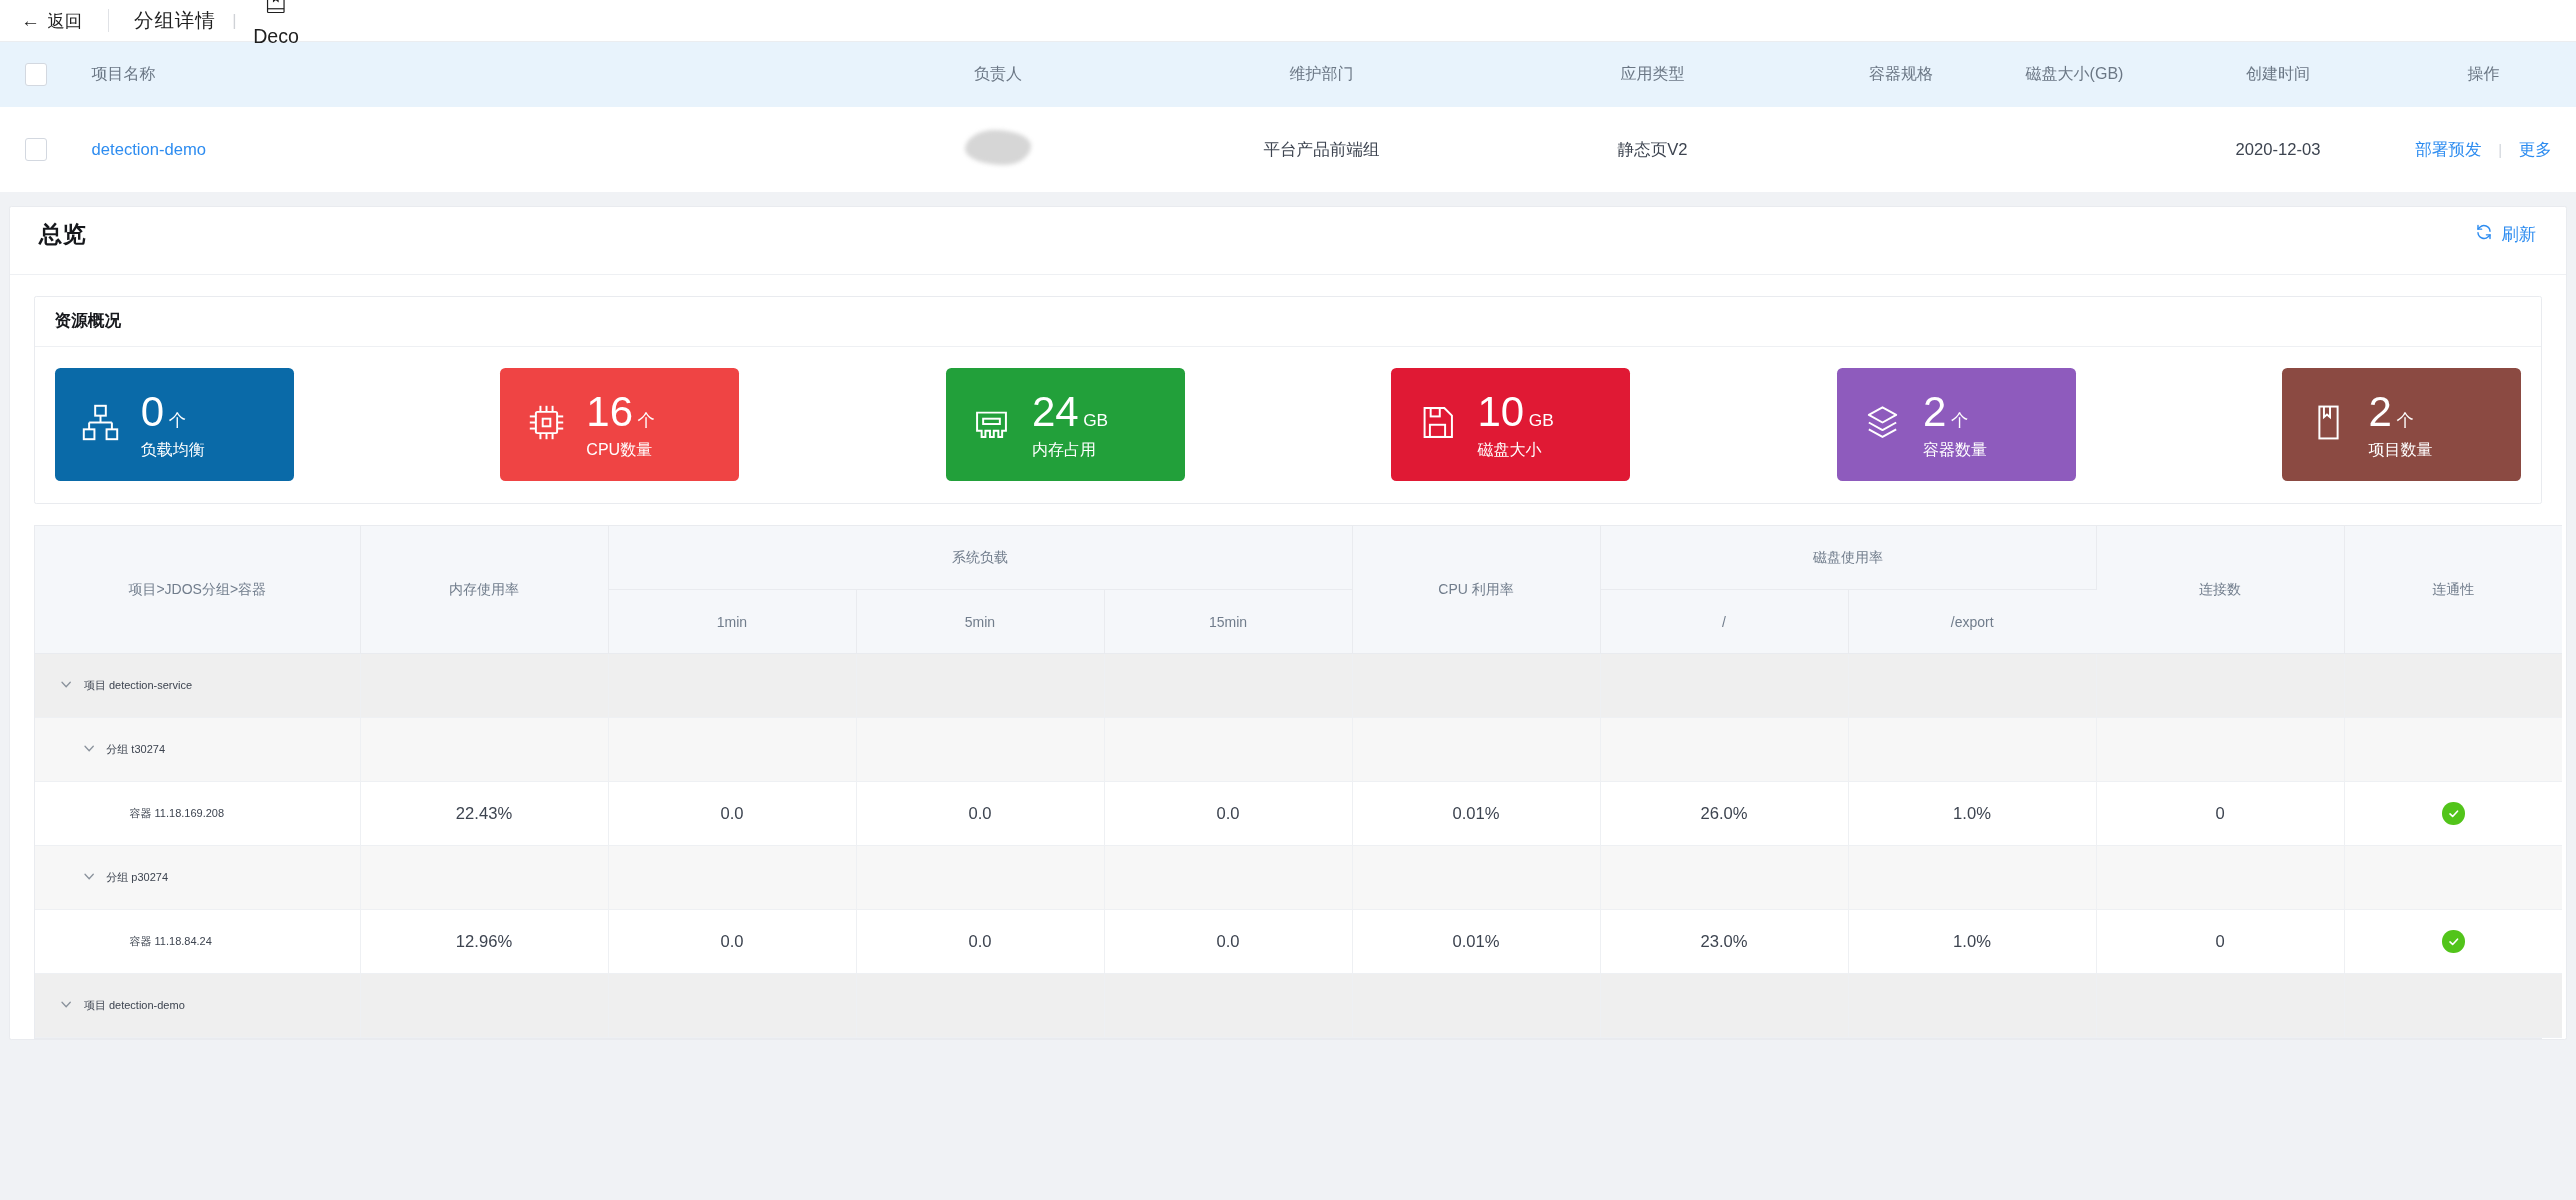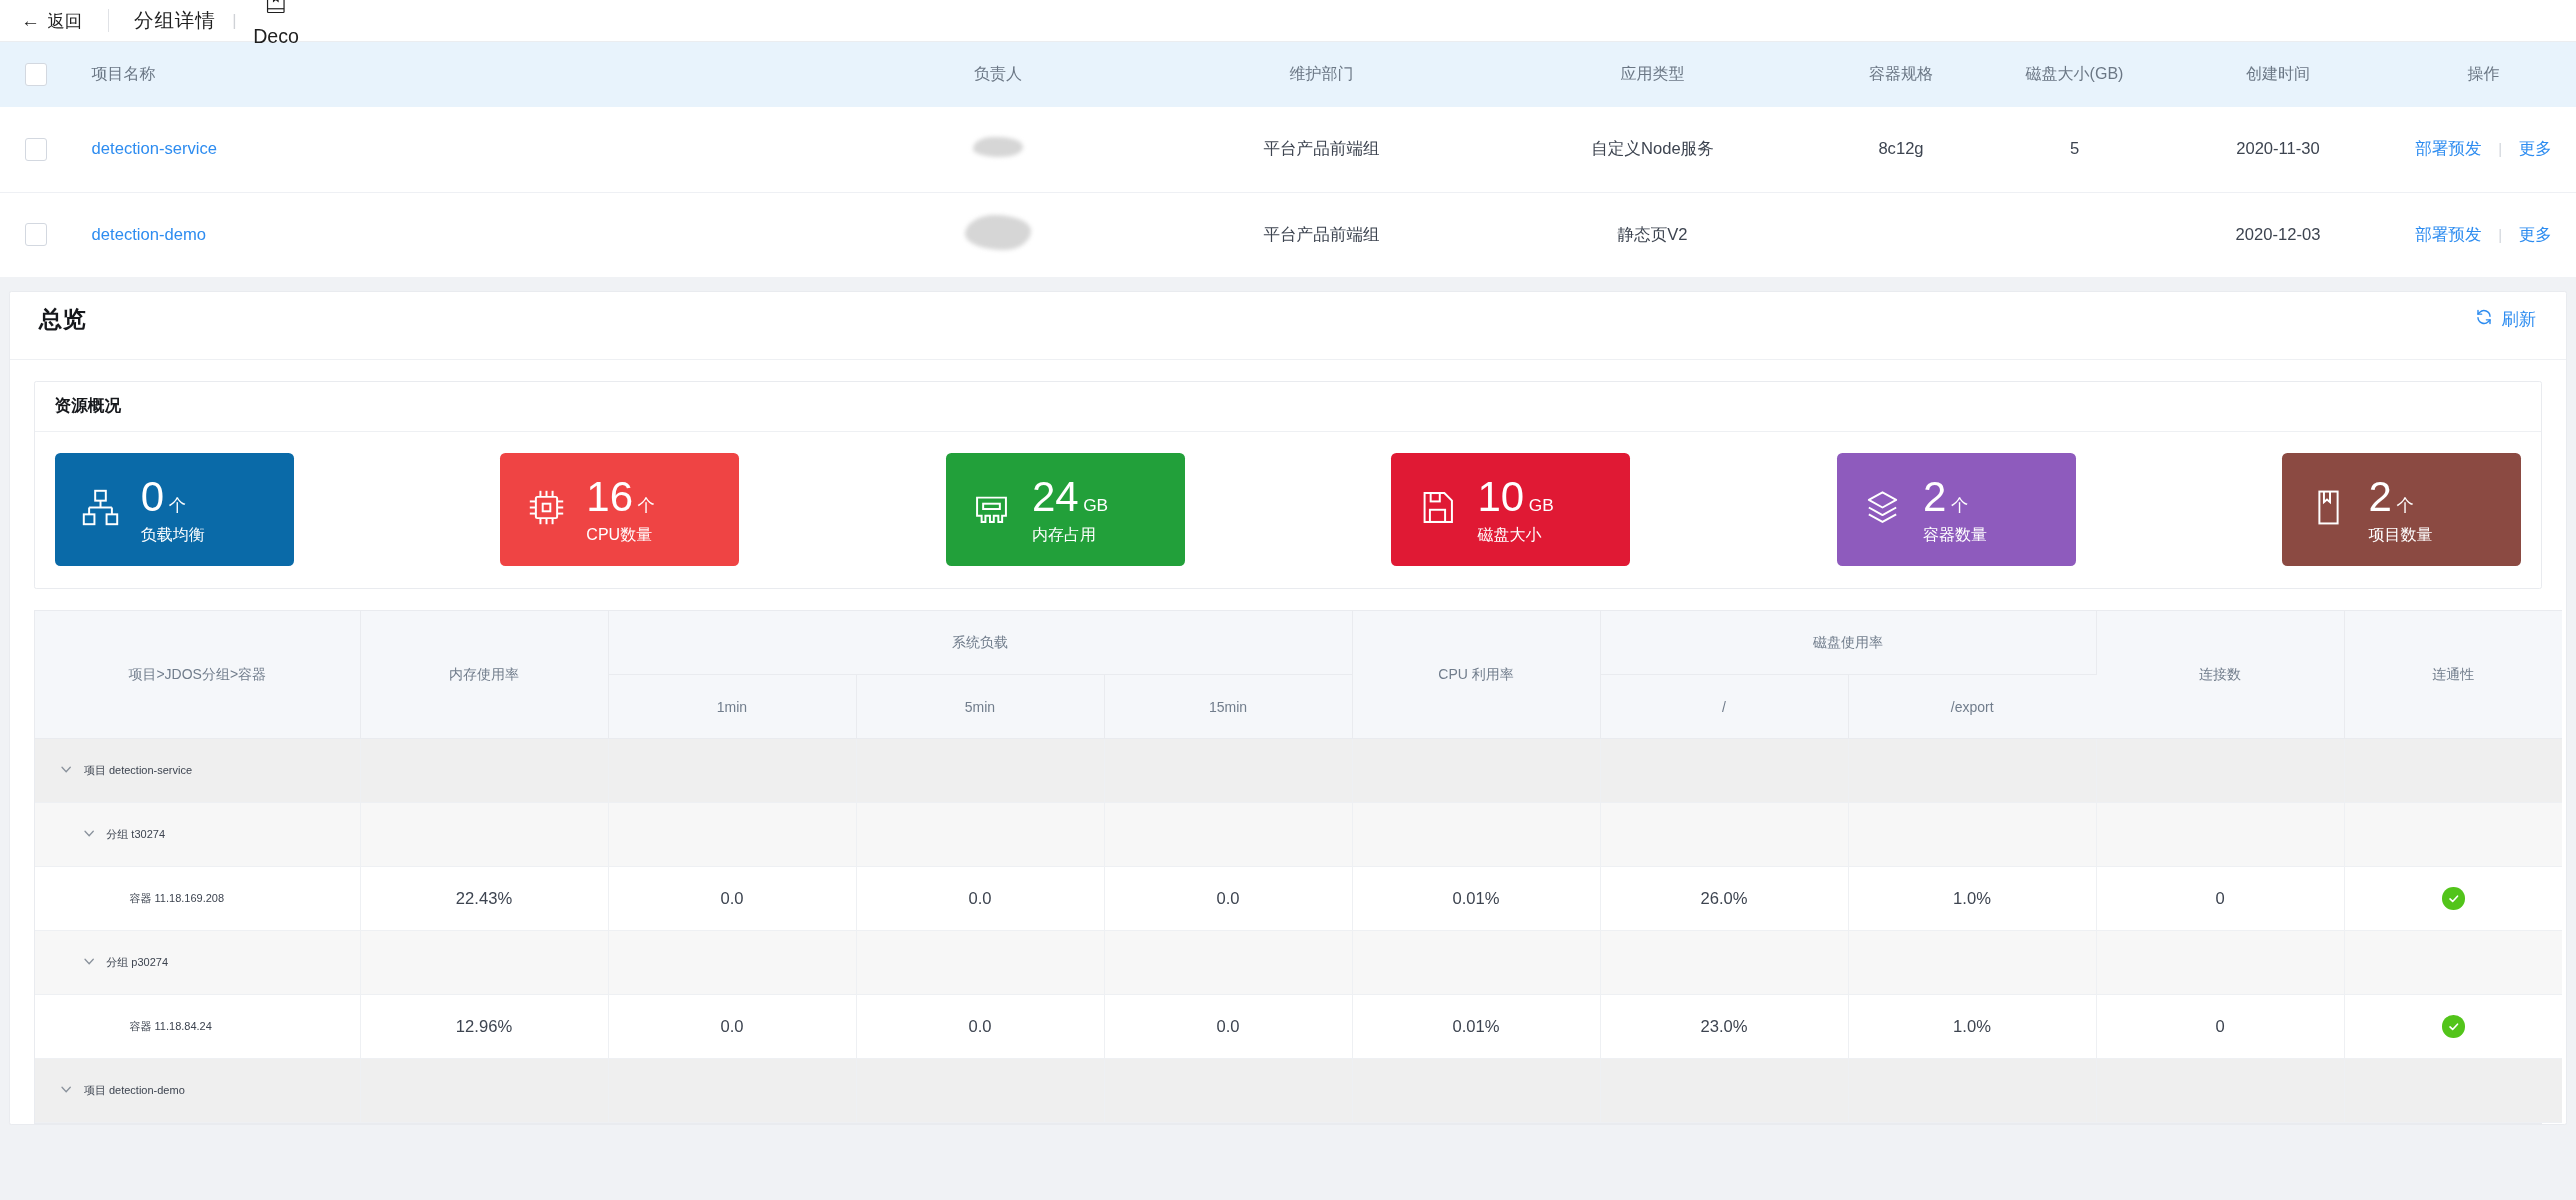--- a/index.html
+++ b/index.html
@@ -225,39 +225,20 @@
       <th class="c-owner">负责人</th>
       <th class="c-dept">维护部门</th>
       <th class="c-type">应用类型</th>
       <th class="c-spec">容器规格</th>
       <th class="c-disk">磁盘大小(GB)</th>
       <th class="c-time">创建时间</th>
       <th class="c-act">操作</th>
     </tr>
   </thead>
   <tbody>
-    <tr>
-      <td>
-        <span class="checkbox"></span>
-      </td>
-      <td class="c-name">
-        <span class="link-blue">detection-service</span>
-      </td>
-      <td><span class="blob blob-a"></span></td>
-      <td>平台产品前端组</td>
-      <td>自定义Node服务</td>
-      <td>8c12g</td>
-      <td>5</td>
-      <td>2020-11-30</td>
-      <td class="act-cell">
-        <span class="link-blue">部署预发</span>
-        <span class="act-sep">|</span>
-        <span class="link-blue">更多</span>
-      </td>
-    </tr>
     <tr>
       <td>
         <span class="checkbox"></span>
       </td>
       <td class="c-name">
         <span class="link-blue">detection-demo</span>
       </td>
       <td><span class="blob blob-b"></span></td>
       <td>平台产品前端组</td>
       <td>静态页V2</td>

